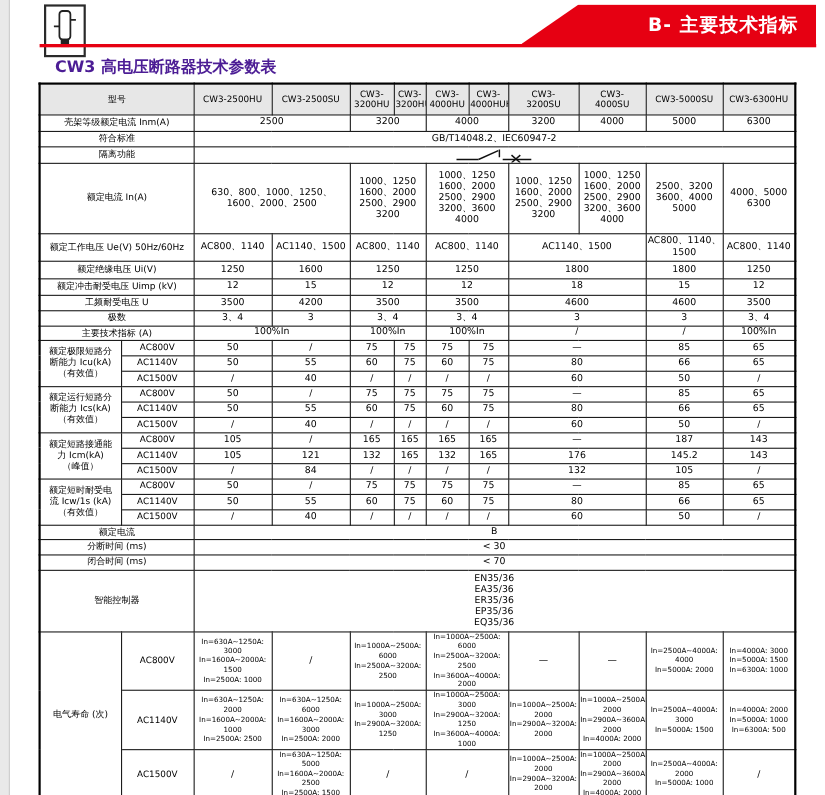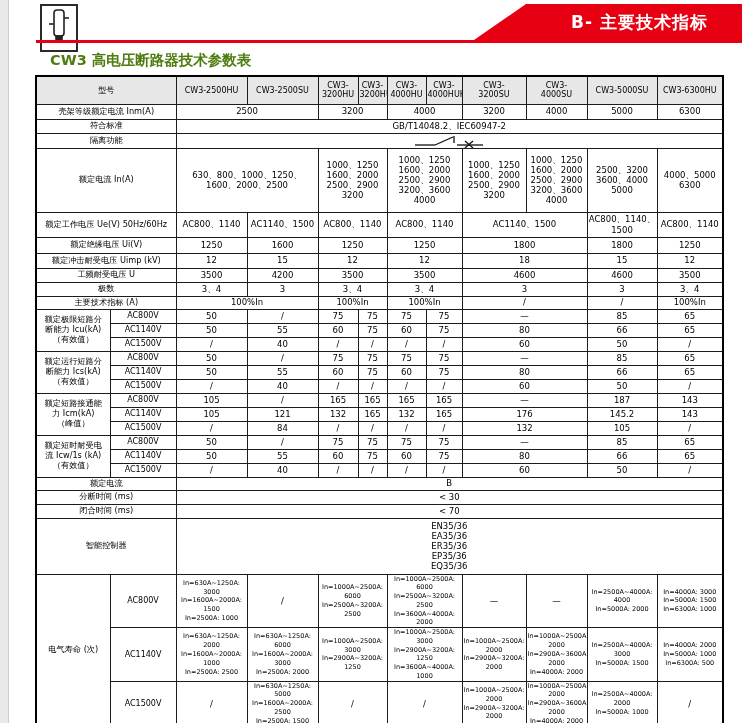--- a/index.html
+++ b/index.html
@@ -3,24 +3,24 @@
 <meta charset="utf-8">
 <style>
   html,body{margin:0;padding:0;}
   body{width:750px;height:723px;background:#ffffff;position:relative;
        font-family:"DejaVu Sans","Liberation Sans",sans-serif;color:#000;overflow:hidden;}
   .scan-edge{position:absolute;left:0;top:0;width:8px;height:723px;background:#e9e9e9;border-right:1px solid #cccccc;}
   .logo{position:absolute;left:40px;top:4px;width:34px;height:44px;border:2px solid #2a2a2a;background:#fff;
         display:flex;align-items:center;justify-content:center;}
   .banner{position:absolute;top:4px;right:8px;width:268px;height:36px;background:#e60012;
           clip-path:polygon(52px 0,100% 0,100% 100%,0 100%);
-          display:flex;align-items:center;justify-content:flex-end;padding-right:34px;box-sizing:border-box;}
+          display:flex;align-items:center;justify-content:flex-end;padding-right:16px;box-sizing:border-box;}
   .banner span{color:#ffffff;font-weight:bold;font-size:17px;letter-spacing:1px;}
   .redline{position:absolute;top:40px;left:36px;width:706px;height:3px;background:#e60012;}
-  .title{position:absolute;top:51px;left:50px;font-size:14.5px;font-weight:bold;color:#4d7c0f;}
+  .title{position:absolute;top:51px;left:50px;font-size:14.5px;font-weight:bold;color:#4c1d95;}
   table{position:absolute;left:35px;top:75px;width:687px;border-collapse:collapse;table-layout:fixed;
         border:2px solid #000;}
   th,td{border:1px solid #1c1c1c;text-align:center;vertical-align:middle;font-size:8.5px;line-height:1.18;
         white-space:pre-line;overflow:hidden;padding:0 1px;font-weight:normal;}
   tr.hdr th{background:#e7e7e7;font-size:8px;}
   th.h2{font-size:6.6px;}
   td.lbl{font-size:8.2px;}
   td.sub{font-size:8px;}
   td.tiny{font-size:6.5px;line-height:1.35;}
   td svg{display:block;margin:0 auto;}

